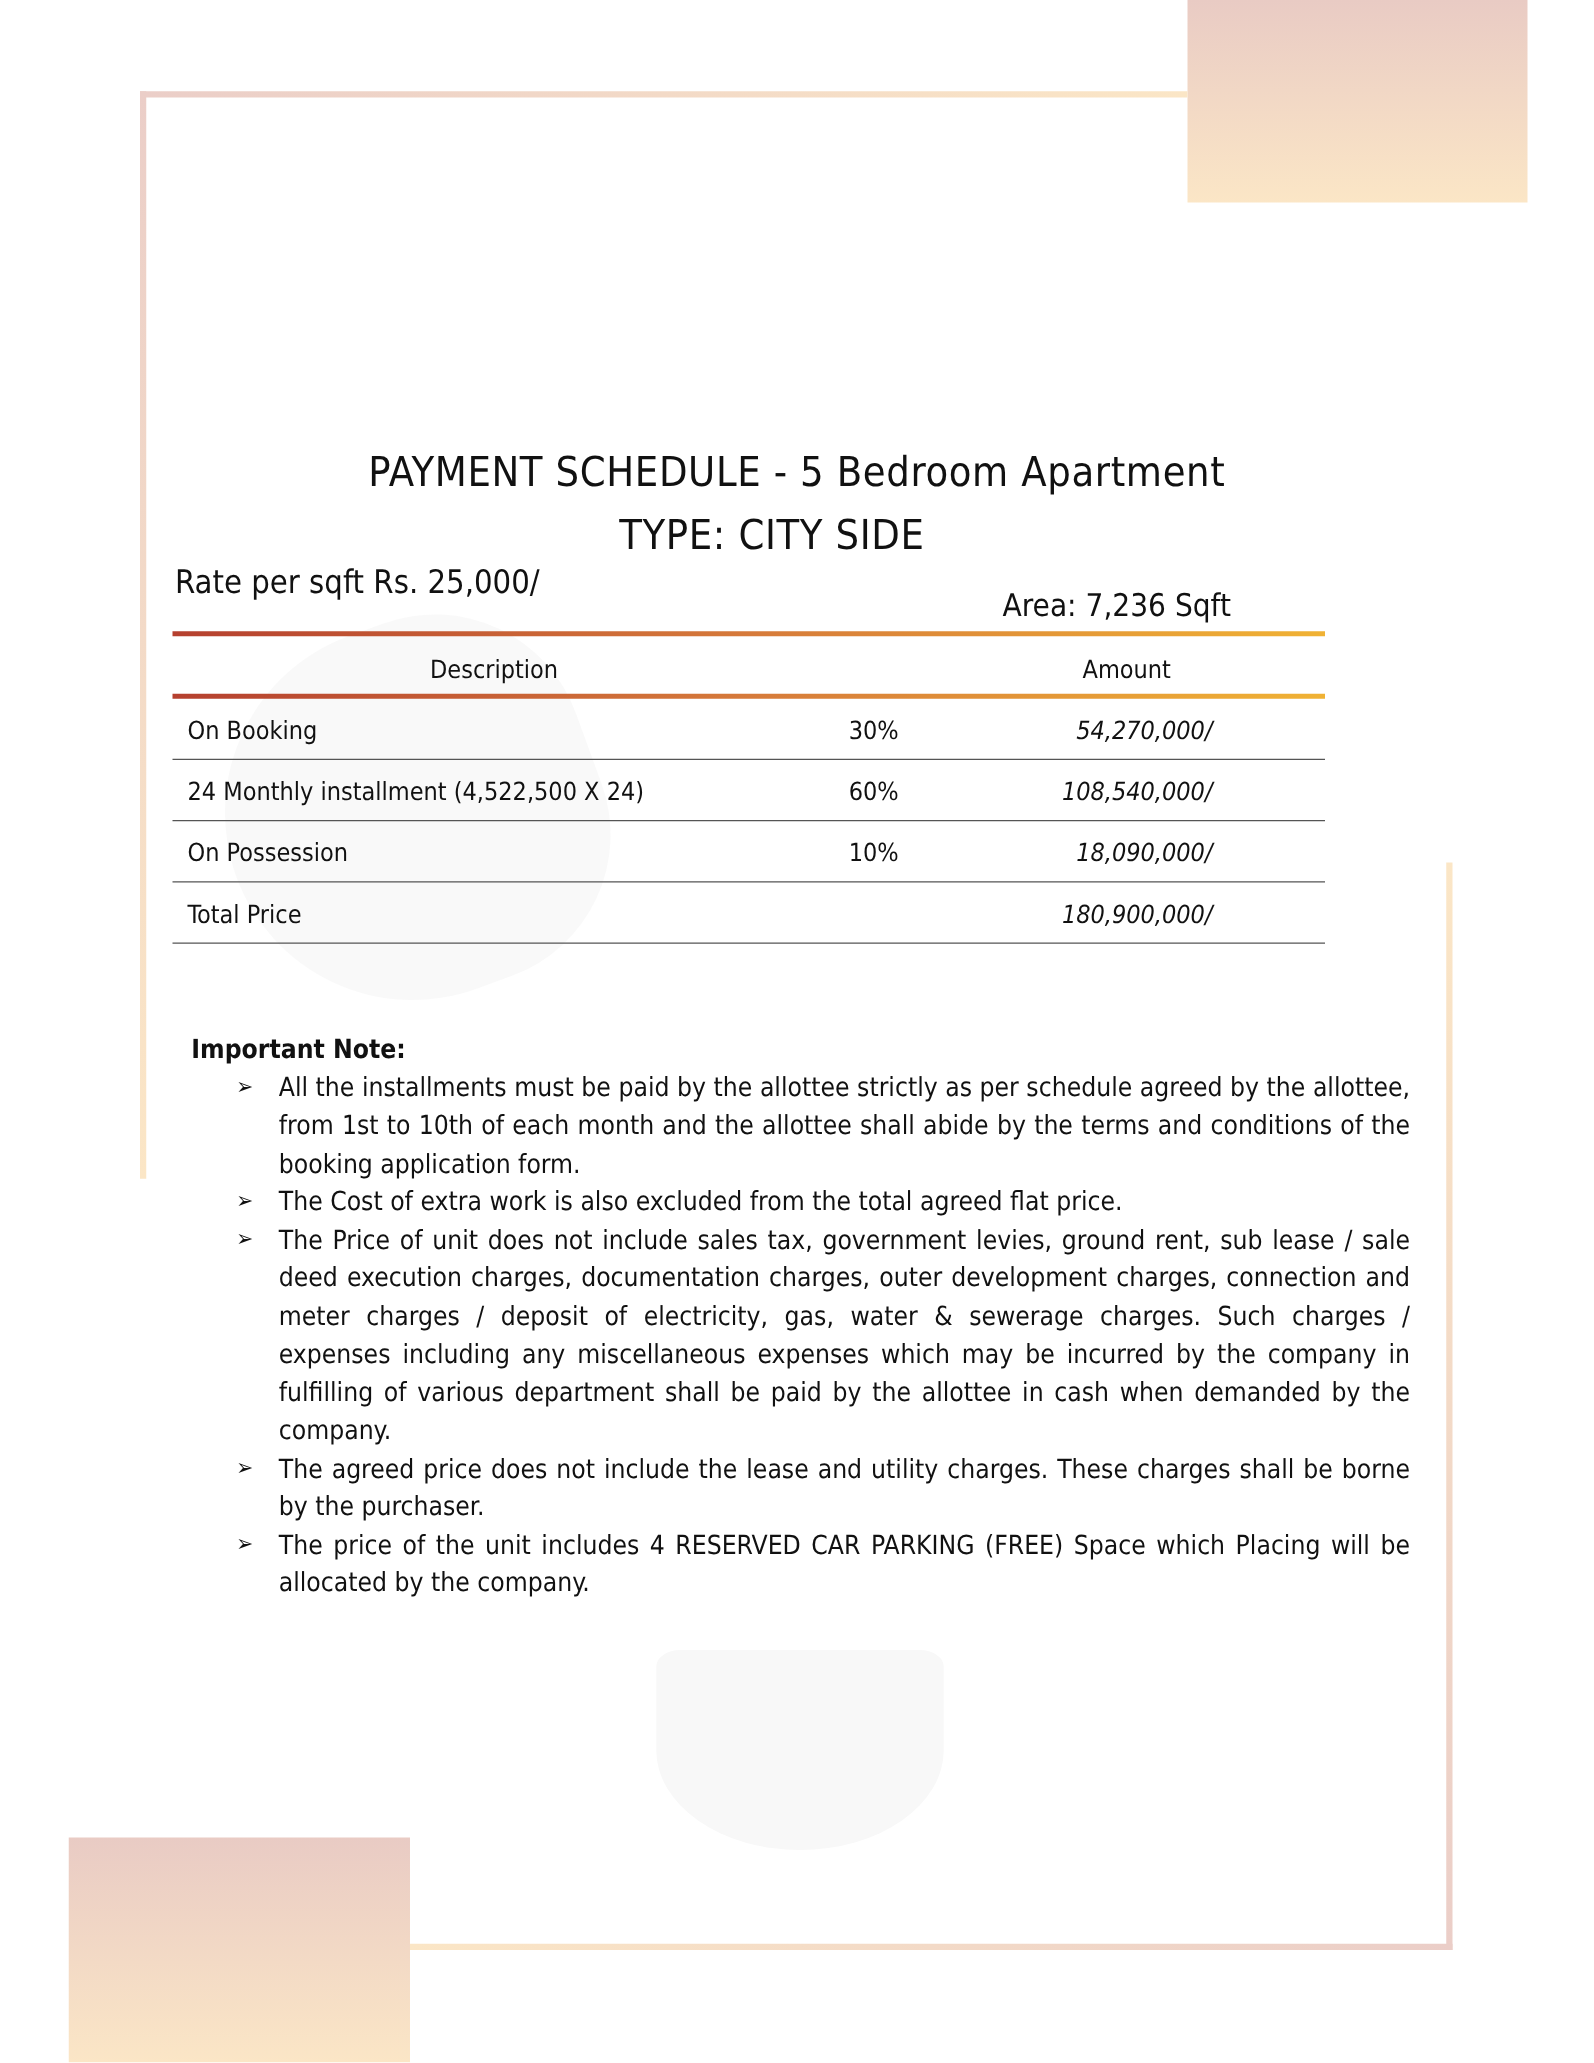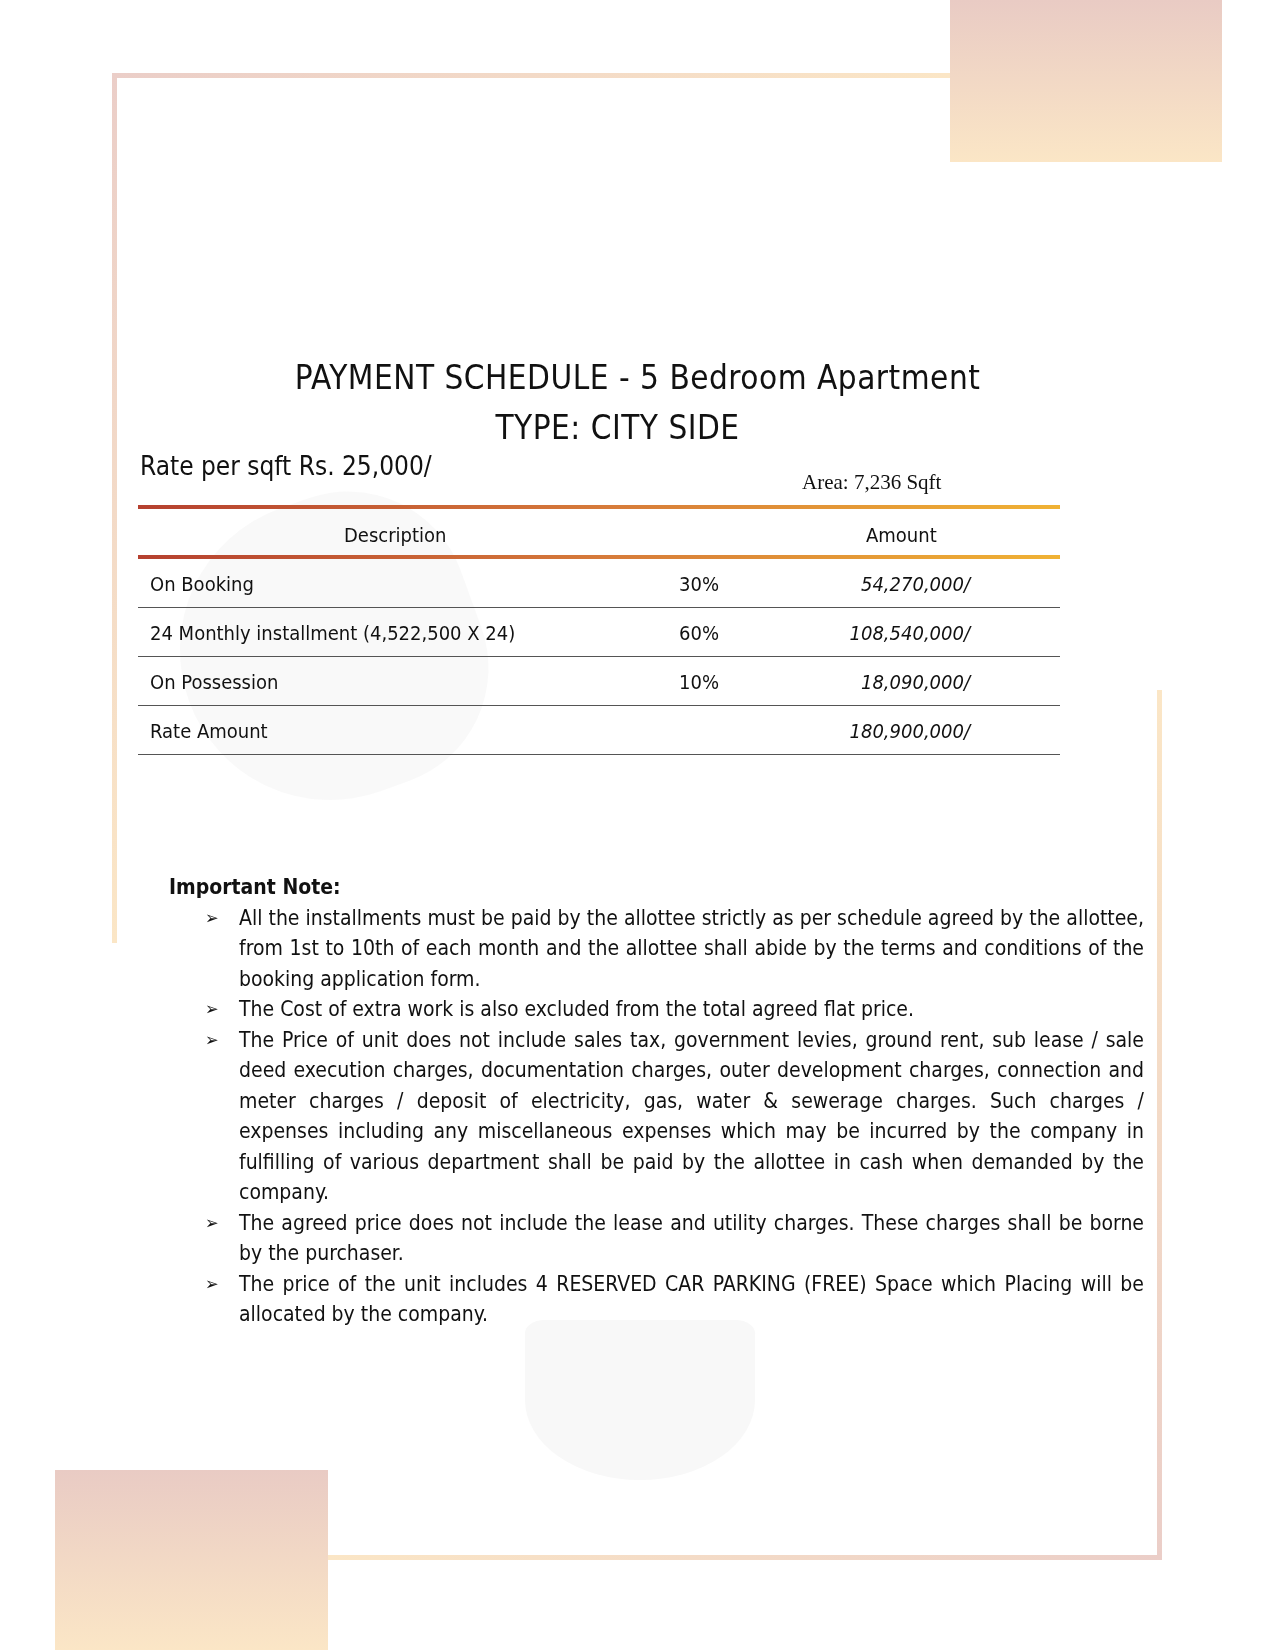--- a/index.html
+++ b/index.html
@@ -29,33 +29,33 @@
   .wm1 { left: 180px; top: 500px; width: 300px; height: 300px; border-radius: 50% 40% 40% 50%;
     background: #f7f7f7; opacity: .7; transform: rotate(-20deg); }
   .wm2 { left: 525px; top: 1320px; width: 230px; height: 160px; border-radius: 10% 10% 60% 60%;
     background: #f8f8f8; }
 
   .title { left: 0; width: 1275px; text-align: center; font-size: 33px; letter-spacing: 0.5px; }
   .title1 { top: 345px; margin-top: 13px; }
   .title2 { top: 408px; left: -20px; }
 
   .rate { left: 140px; top: 451px; font-size: 26px; }
-  .area { left: 802px; top: 470px; font-size: 21px; font-family: Liberation Serif, serif; }
+  .area { left: 802px; top: 470px; font-size: 25px; }
 
   .table { left: 138px; top: 505px; width: 922px; }
   .grad-line { height: 4px; background: linear-gradient(90deg, #b5402f, #d67a3a 50%, #f0b234); }
   .thead { height: 46px; position: relative; font-size: 20px; }
   .thead .c-desc { position: absolute; left: 174px; top: 14px; margin-left: 32px; }
   .thead .c-amt { position: absolute; left: 728px; top: 14px; }
   .row { height: 48px; position: relative; border-bottom: 1.5px solid #555; font-size: 20px; }
   .row .d { position: absolute; left: 12px; top: 13px; }
   .row .p { position: absolute; left: 526px; top: 13px; width: 70px; text-align: center; }
   .row .a { position: absolute; right: 90px; top: 13px; text-align: right; font-style: italic; }
 
-  .notes { left: 153px; top: 872px; width: 975px; font-size: 21px; line-height: 30.5px; margin-left: 16px; }
+  .notes { left: 153px; top: 824px; width: 975px; font-size: 21px; line-height: 30.5px; }
   .notes-title { font-weight: bold; }
   .notes ul { list-style: none; margin: 0; padding: 0; }
   .notes li { position: relative; padding-left: 70px; text-align: justify; }
   .bullet { position: absolute; left: 36px; top: 0; font-size: 18px; }
 </style>
 </head>
 <body>
 
 <div class="abs deco-top-right"></div>
 <div class="abs deco-bottom-left"></div>
@@ -88,21 +88,21 @@
     <span class="d">24 Monthly installment (4,522,500 X 24)</span>
     <span class="p">60%</span>
     <span class="a">108,540,000/</span>
   </div>
   <div class="row">
     <span class="d">On Possession</span>
     <span class="p">10%</span>
     <span class="a">18,090,000/</span>
   </div>
   <div class="row">
-    <span class="d">Rate Amount</span>
+    <span class="d">Total Price</span>
     <span class="p"></span>
     <span class="a">180,900,000/</span>
   </div>
 </div>
 
 <div class="abs notes">
   <div class="notes-title">Important Note:</div>
   <ul>
     <li><span class="bullet">➢</span><span>All the installments must be paid by the allottee strictly as per schedule agreed by the allottee, from 1st to 10th of each month and the allottee shall abide by the terms and conditions of the booking application form.</span></li>
     <li><span class="bullet">➢</span><span>The Cost of extra work is also excluded from the total agreed flat price.</span></li>

